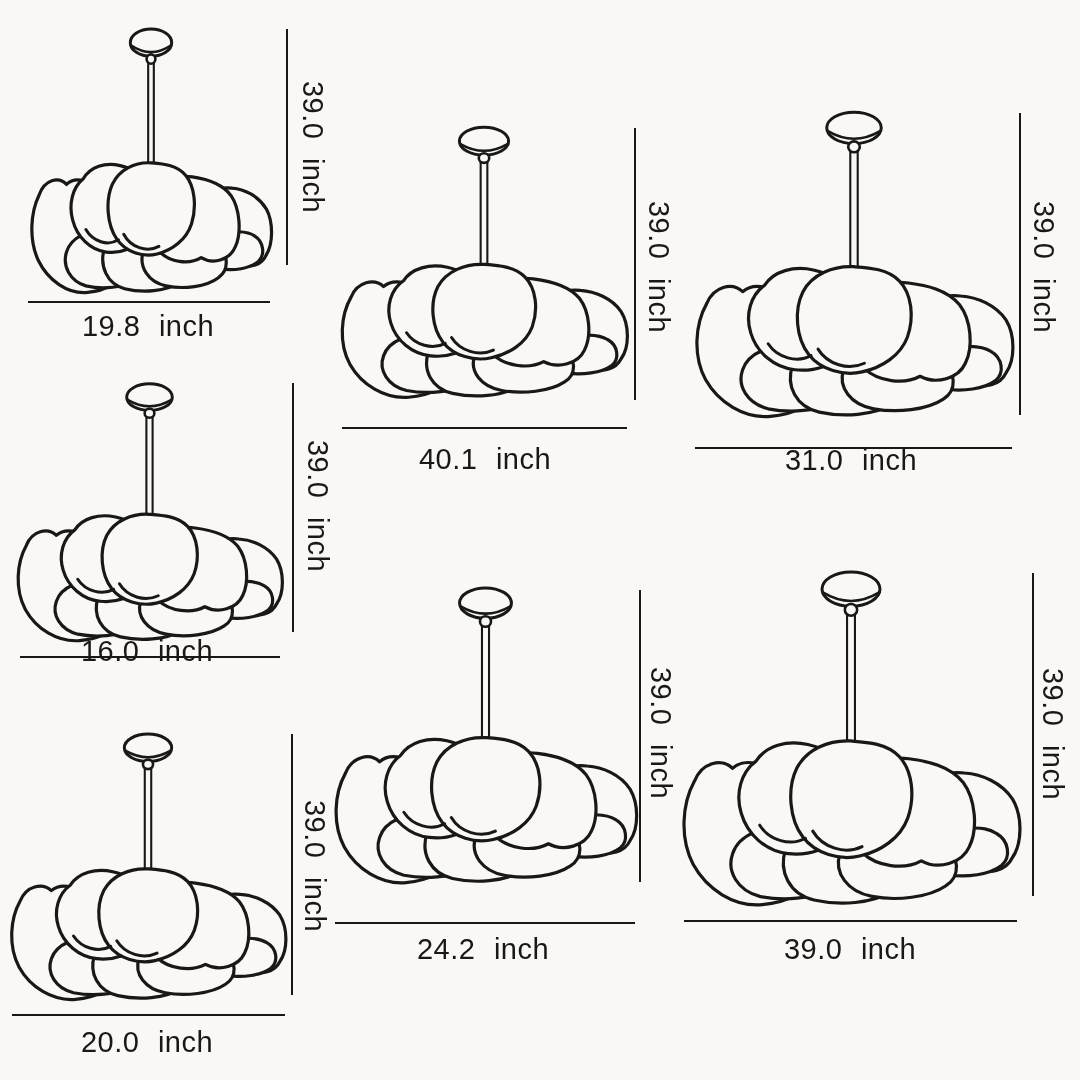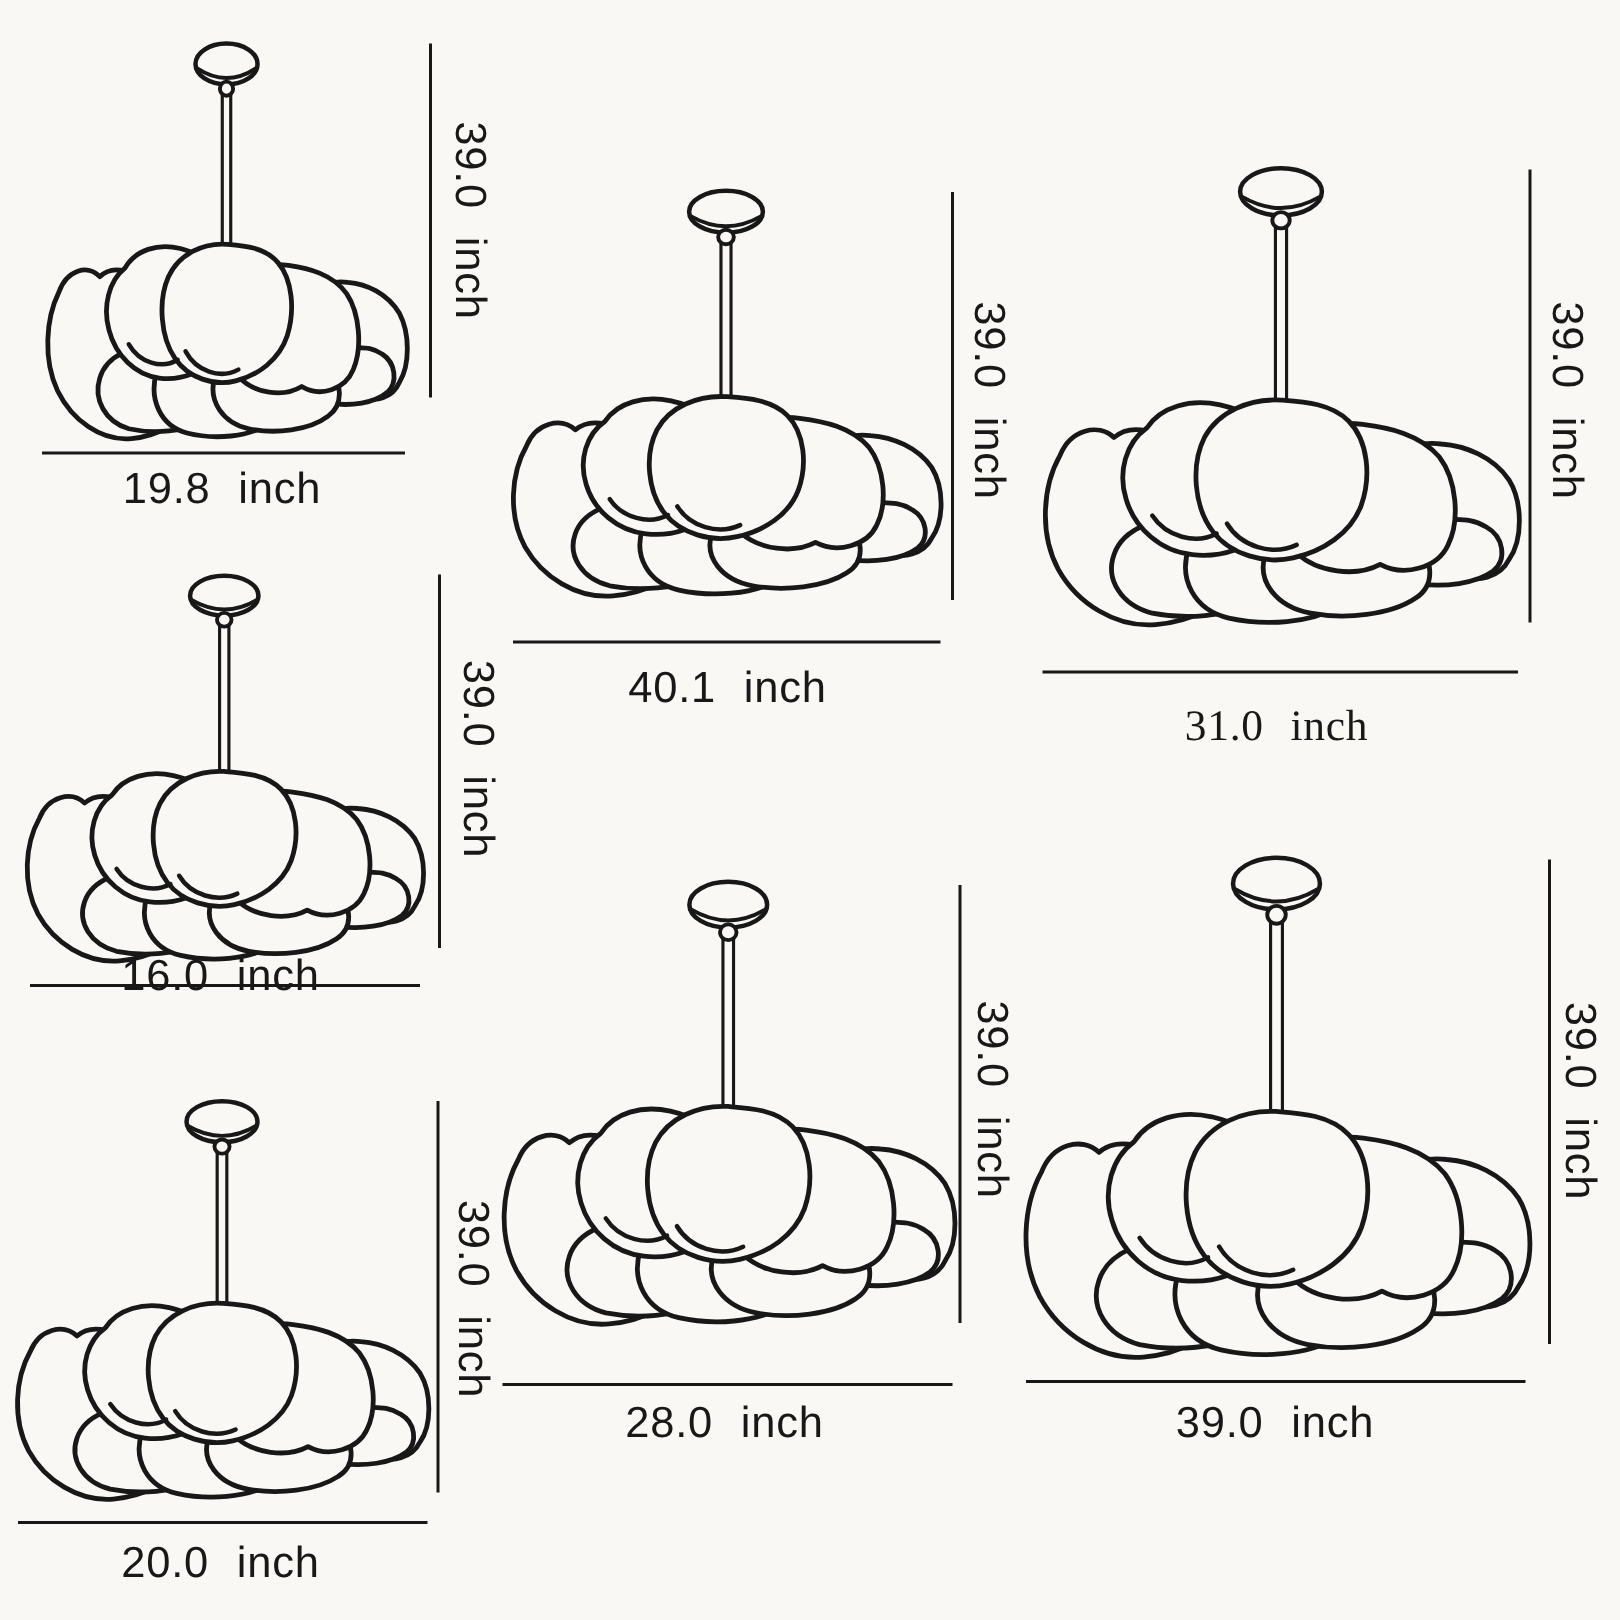--- a/index.html
+++ b/index.html
@@ -90,31 +90,31 @@
       <div class="dim-label w" style="left: 345px; top: 441px; width: 280px;">40.1  inch</div>
       <div class="dim-line-v" style="left: 634px; top: 128px; height: 272px;"></div>
       <div class="dim-label vertical" style="left: 569px; top: 249px; width: 180px;">39.0  inch</div>
     </div>
 
     <div class="lamp">
       <svg class="lamp-svg" viewBox="0 0 300 295" preserveAspectRatio="none" width="331" height="310" style="left: 320px; top: 580px;">
         <use href="#lamp-art" xlink:href="#lamp-art"></use>
       </svg>
       <div class="dim-line-h" style="left: 335px; top: 922px; width: 300px;"></div>
-      <div class="dim-label w" style="left: 343px; top: 931px; width: 280px;">28.0  inch</div>
+      <div class="dim-label w" style="left: 343px; top: 931px; width: 280px;">24.2  inch</div>
       <div class="dim-line-v" style="left: 639px; top: 590px; height: 292px;"></div>
       <div class="dim-label vertical" style="left: 571px; top: 715px; width: 180px;">39.0  inch</div>
     </div>
 
     <div class="lamp">
       <svg class="lamp-svg" viewBox="0 0 300 295" preserveAspectRatio="none" width="348" height="320" style="left: 680px; top: 104px;">
         <use href="#lamp-art" xlink:href="#lamp-art"></use>
       </svg>
       <div class="dim-line-h" style="left: 695px; top: 447px; width: 317px;"></div>
-      <div class="dim-label w" style="left: 711px; top: 466px; width: 280px; font-family: Liberation Serif, serif;">31.0  inch</div>
+      <div class="dim-label w" style="left: 711px; top: 442px; width: 280px;">31.0  inch</div>
       <div class="dim-line-v" style="left: 1019px; top: 113px; height: 302px;"></div>
       <div class="dim-label vertical" style="left: 954px; top: 249px; width: 180px;">39.0  inch</div>
     </div>
 
     <div class="lamp">
       <svg class="lamp-svg" viewBox="0 0 300 295" preserveAspectRatio="none" width="370" height="350" style="left: 666px; top: 563px;">
         <use href="#lamp-art" xlink:href="#lamp-art"></use>
       </svg>
       <div class="dim-line-h" style="left: 684px; top: 920px; width: 333px;"></div>
       <div class="dim-label w" style="left: 710px; top: 931px; width: 280px;">39.0  inch</div>

